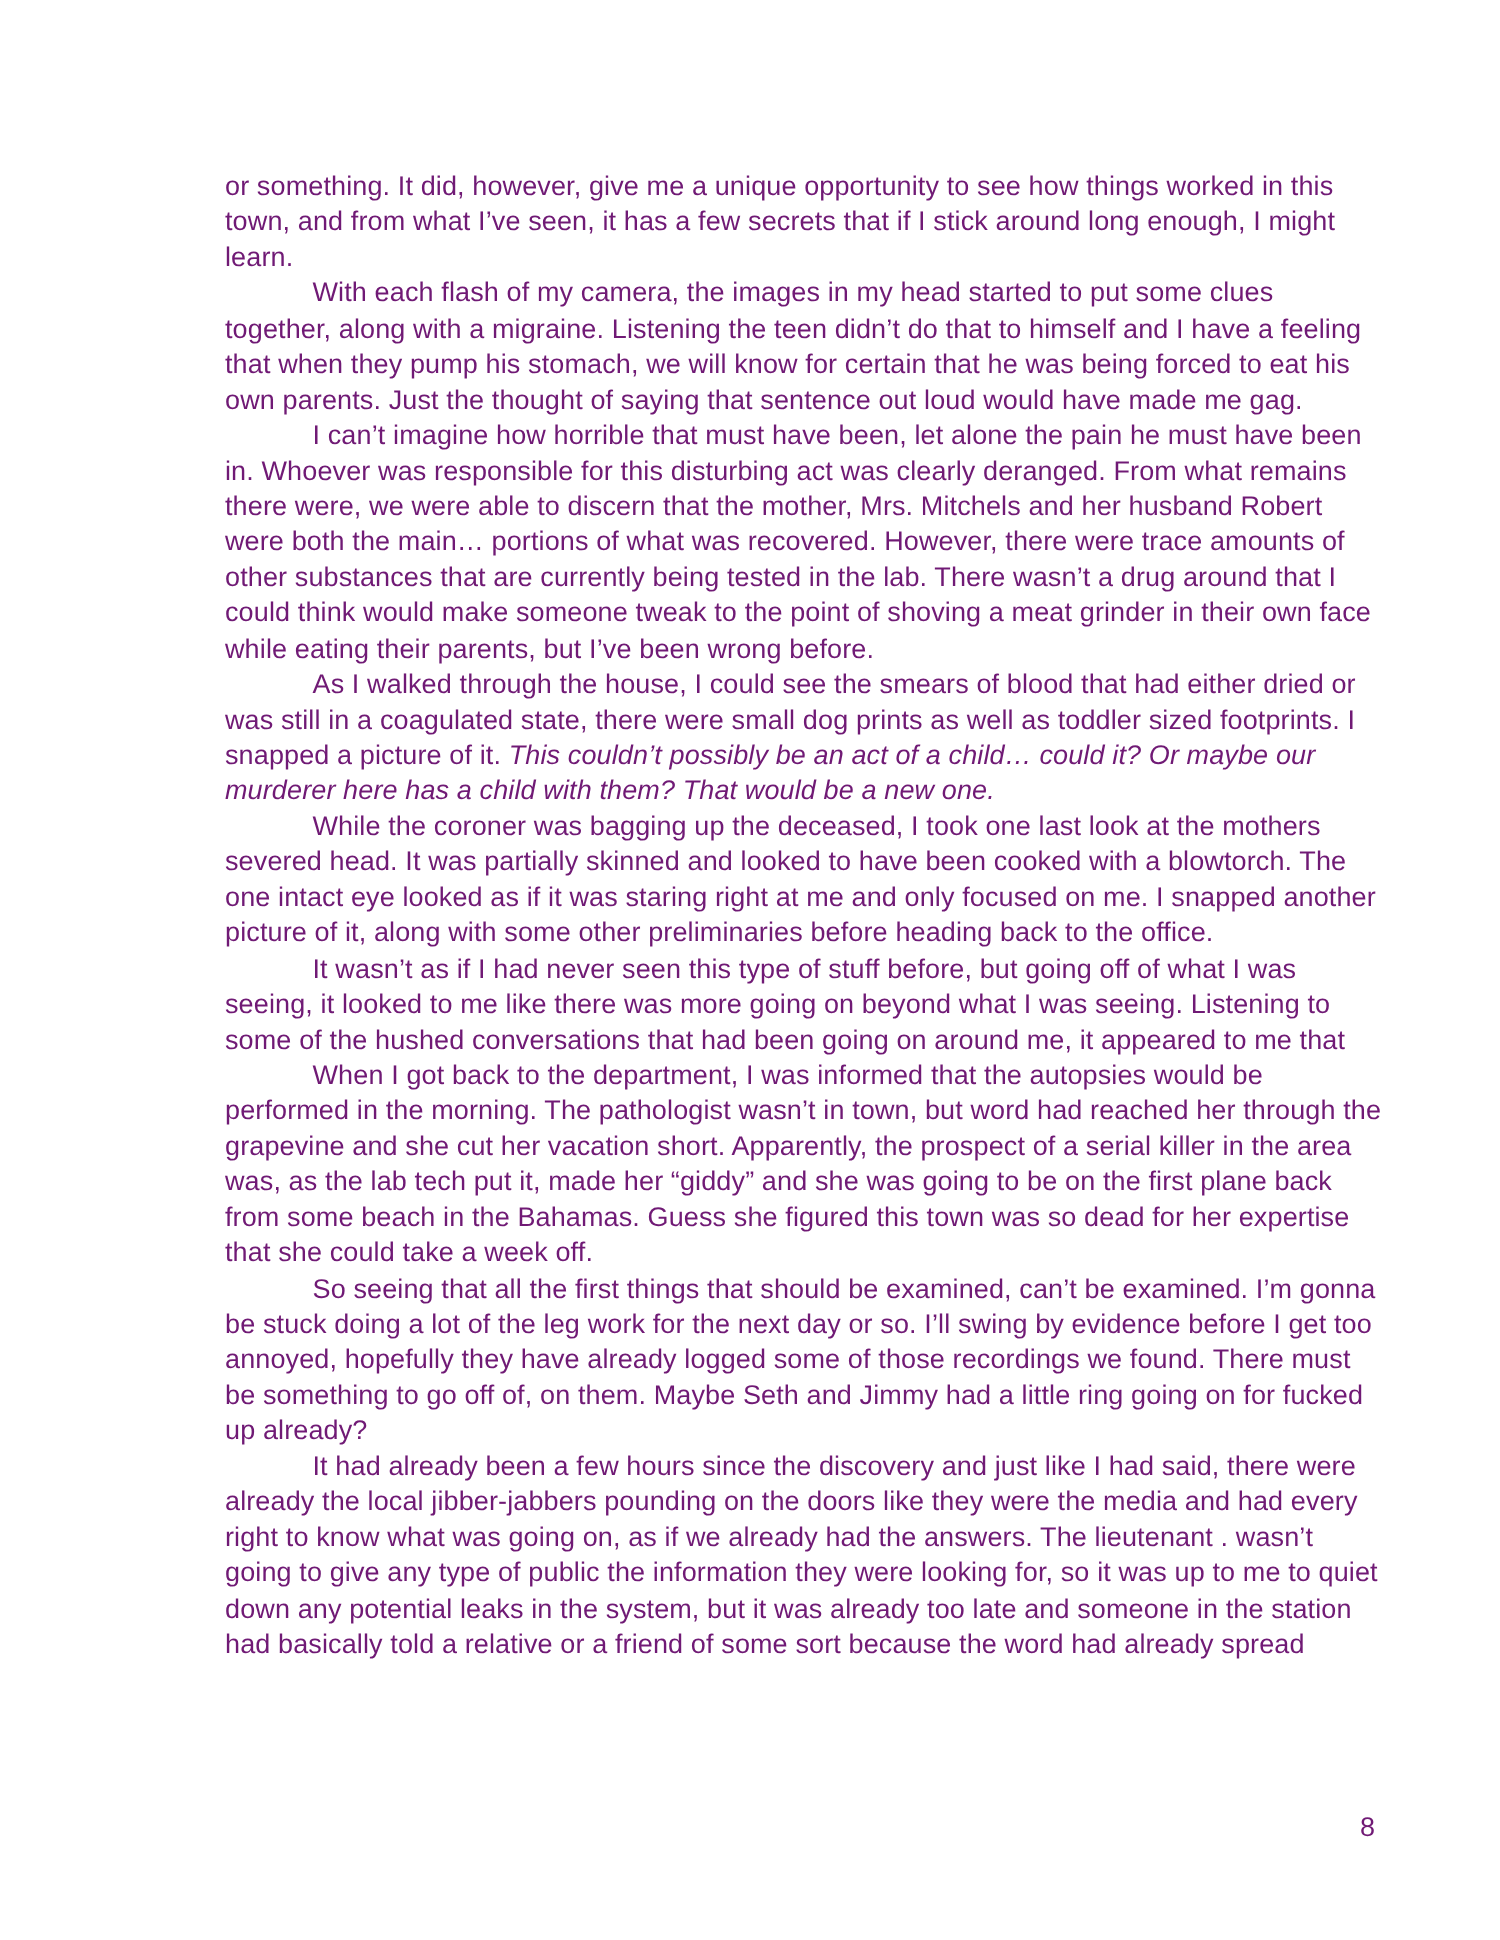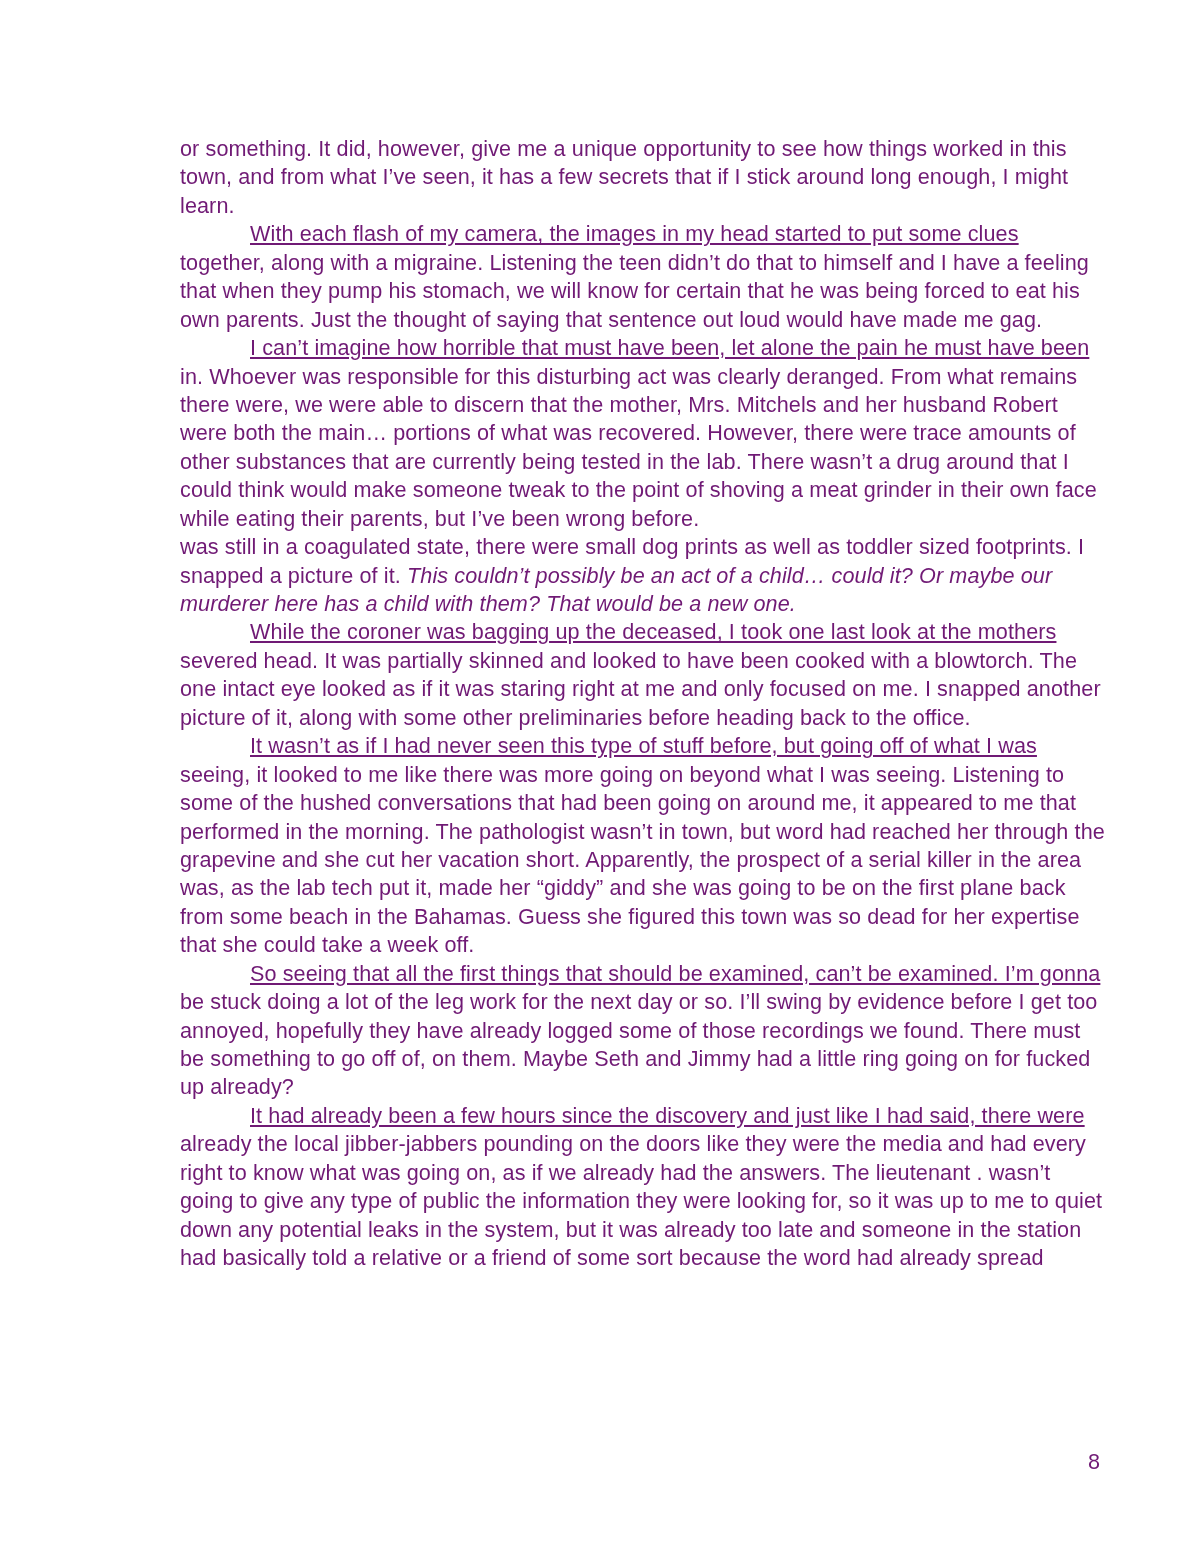--- a/index.html
+++ b/index.html
@@ -22,21 +22,21 @@
     left: 140px;
     top: 135px;
     width: 930px;
     font-size: 21.6px;
     line-height: 28.43px;
     font-weight: 400;
     letter-spacing: 0.1px;
   }
   .para { margin: 0; padding: 0; }
   .line { white-space: pre; }
-  .line.indent { padding-left: 70px; text-decoration: underline; }
+  .line.indent { padding-left: 70px; }
   .italic { font-style: italic; }
   .page-number {
     position: absolute;
     left: 140px;
     top: 1448px;
     width: 920px;
     text-align: right;
     font-size: 21.6px;
     line-height: 28px;
   }
@@ -60,36 +60,38 @@
       <div class="para">
         <div class="line indent"><span>I can’t imagine how horrible that must have been, let alone the pain he must have been</span></div>
         <div class="line"><span>in. Whoever was responsible for this disturbing act was clearly deranged. From what remains</span></div>
         <div class="line"><span>there were, we were able to discern that the mother, Mrs. Mitchels and her husband Robert</span></div>
         <div class="line"><span>were both the main… portions of what was recovered. However, there were trace amounts of</span></div>
         <div class="line"><span>other substances that are currently being tested in the lab. There wasn’t a drug around that I</span></div>
         <div class="line"><span>could think would make someone tweak to the point of shoving a meat grinder in their own face</span></div>
         <div class="line"><span>while eating their parents, but I’ve been wrong before.</span></div>
       </div>
       <div class="para">
+        <div class="line indent"><span>As I walked through the house, I could see the smears of blood that had either dried or</span></div>
         <div class="line"><span>was still in a coagulated state, there were small dog prints as well as toddler sized footprints. I</span></div>
         <div class="line"><span>snapped a picture of it. </span><span class="italic">This couldn’t possibly be an act of a child… could it? Or maybe our</span></div>
         <div class="line"><span class="italic">murderer here has a child with them? That would be a new one.</span></div>
       </div>
       <div class="para">
         <div class="line indent"><span>While the coroner was bagging up the deceased, I took one last look at the mothers</span></div>
         <div class="line"><span>severed head. It was partially skinned and looked to have been cooked with a blowtorch. The</span></div>
         <div class="line"><span>one intact eye looked as if it was staring right at me and only focused on me. I snapped another</span></div>
         <div class="line"><span>picture of it, along with some other preliminaries before heading back to the office.</span></div>
       </div>
       <div class="para">
         <div class="line indent"><span>It wasn’t as if I had never seen this type of stuff before, but going off of what I was</span></div>
         <div class="line"><span>seeing, it looked to me like there was more going on beyond what I was seeing. Listening to</span></div>
         <div class="line"><span>some of the hushed conversations that had been going on around me, it appeared to me that</span></div>
       </div>
       <div class="para">
+        <div class="line indent"><span>When I got back to the department, I was informed that the autopsies would be</span></div>
         <div class="line"><span>performed in the morning. The pathologist wasn’t in town, but word had reached her through the</span></div>
         <div class="line"><span>grapevine and she cut her vacation short. Apparently, the prospect of a serial killer in the area</span></div>
         <div class="line"><span>was, as the lab tech put it, made her “giddy” and she was going to be on the first plane back</span></div>
         <div class="line"><span>from some beach in the Bahamas. Guess she figured this town was so dead for her expertise</span></div>
         <div class="line"><span>that she could take a week off.</span></div>
       </div>
       <div class="para">
         <div class="line indent"><span>So seeing that all the first things that should be examined, can’t be examined. I’m gonna</span></div>
         <div class="line"><span>be stuck doing a lot of the leg work for the next day or so. I’ll swing by evidence before I get too</span></div>
         <div class="line"><span>annoyed, hopefully they have already logged some of those recordings we found. There must</span></div>

